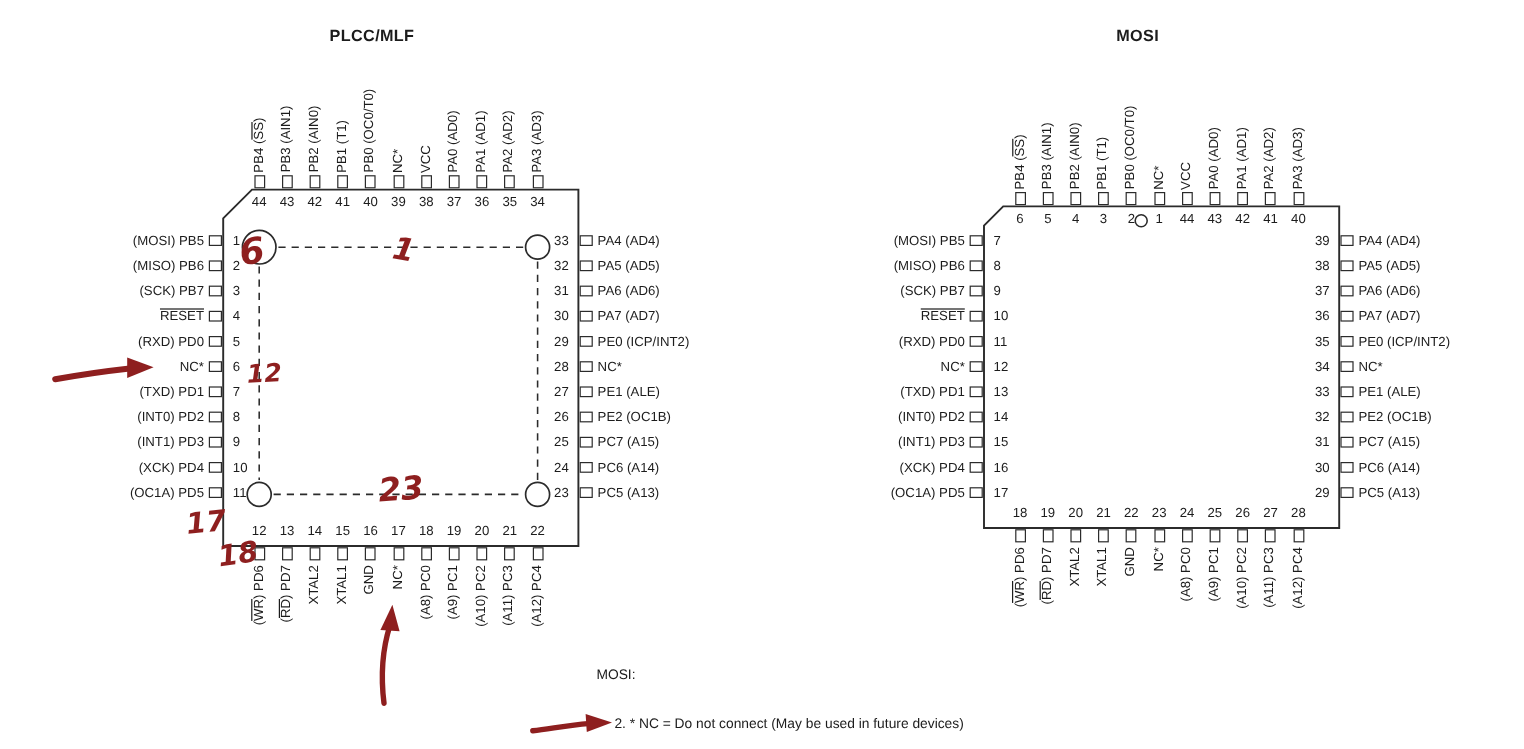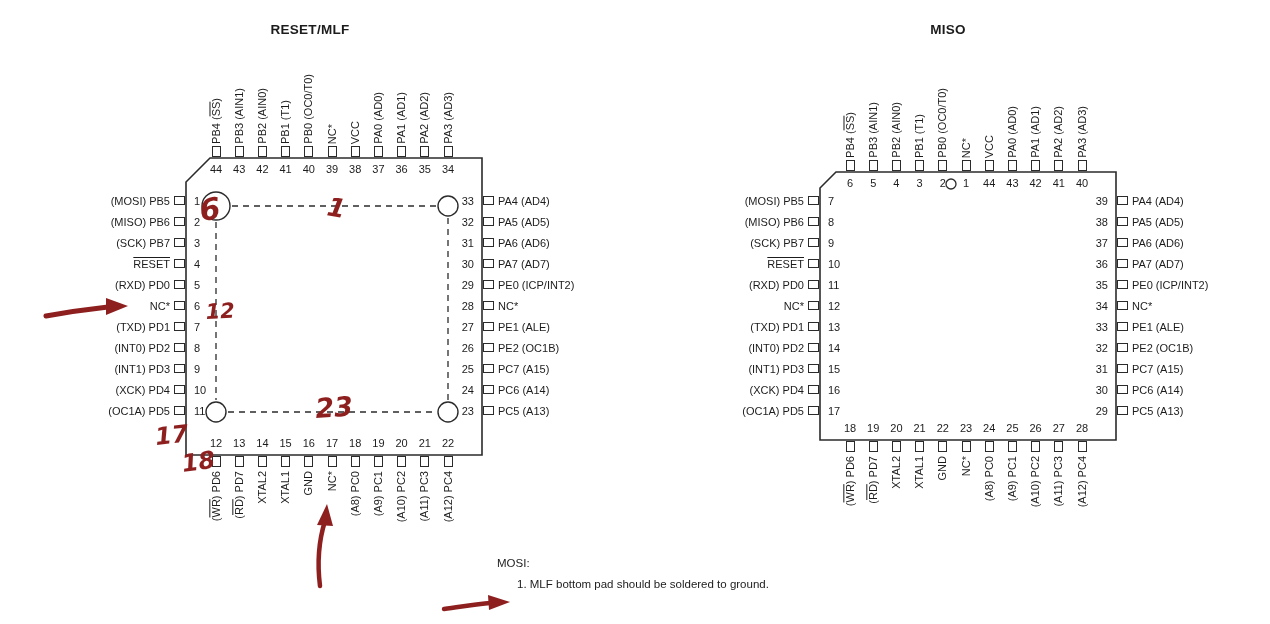--- a/index.html
+++ b/index.html
@@ -38,22 +38,22 @@
       <line x1="232" y1="206" x2="436" y2="206"></line>
       <line x1="216" y1="222" x2="216" y2="400"></line>
       <line x1="228" y1="412" x2="436" y2="412"></line>
       <line x1="448" y1="218" x2="448" y2="400"></line>
     </g>
 
     <path d="M836,172 H1116 V440 H820 V188 Z" fill="#ffffff" stroke="#2b2b2b" stroke-width="1.6"></path>
     <circle cx="951" cy="184" r="5" fill="none" stroke="#2b2b2b" stroke-width="1.3"></circle>
   </svg>
 
-  <div class="pkg-title" style="left:210px;">RESET/MLF</div>
-  <div class="pkg-title" style="left:848px;">MISO</div>
+  <div class="pkg-title" style="left:210px;">PLCC/MLF</div>
+  <div class="pkg-title" style="left:848px;">MOSI</div>
 
   <div id="pins-root">
       <div class="stub" style="left: 211.5px; top: 146px; width: 9px; height: 11px;"></div>
       <div class="pin-text" style="left: 205px; top: 162px; width: 22px; text-align: center;">44</div>
       <div class="vlabel" style="left: 208.5px; bottom: 480px;">PB4 (<span class="ov">SS</span>)</div>
       <div class="stub" style="left: 234.7px; top: 146px; width: 9px; height: 11px;"></div>
       <div class="pin-text" style="left: 228.2px; top: 162px; width: 22px; text-align: center;">43</div>
       <div class="vlabel" style="left: 231.7px; bottom: 480px;">PB3 (AIN1)</div>
       <div class="stub" style="left: 257.9px; top: 146px; width: 9px; height: 11px;"></div>
       <div class="pin-text" style="left: 251.4px; top: 162px; width: 22px; text-align: center;">42</div>
@@ -309,21 +309,21 @@
       <div class="pin-text" style="left: 1132px; top: 361.5px; width: 150px;">PC7 (A15)</div>
       <div class="stub" style="left: 1117px; top: 385px; width: 11px; height: 9px;"></div>
       <div class="pin-text" style="left: 1082px; top: 382.5px; width: 26px; text-align: right;">30</div>
       <div class="pin-text" style="left: 1132px; top: 382.5px; width: 150px;">PC6 (A14)</div>
       <div class="stub" style="left: 1117px; top: 406px; width: 11px; height: 9px;"></div>
       <div class="pin-text" style="left: 1082px; top: 403.5px; width: 26px; text-align: right;">29</div>
       <div class="pin-text" style="left: 1132px; top: 403.5px; width: 150px;">PC5 (A13)</div>
     </div>
 
   <div class="note-text" style="left:497px;top:556px;">MOSI:</div>
-  <div class="note-text" style="left:517px;top:577px;">1. MLF bottom pad should be soldered to ground.</div>
+  <div class="note-text" style="left:512px;top:597px;">2. * NC = Do not connect (May be used in future devices)</div>
 
   <svg id="overlay" width="1270" height="624">
     <path class="ann-stroke" stroke-width="5" d="M46,316 C68,312 90,309 108,307"></path>
     <polygon class="ann-fill" points="106,298 128,306 106,315"></polygon>
     <path class="ann-stroke" stroke-width="4.5" d="M320,586 C317,562 319,540 325,521"></path>
     <polygon class="ann-fill" points="317,525 327,504 333,526"></polygon>
     <path class="ann-stroke" stroke-width="4.5" d="M444,609 C460,607 476,604 490,603"></path>
     <polygon class="ann-fill" points="488,595 510,602 489,610"></polygon>
   <text x="201" y="221" transform="rotate(-8 201 221)" class="mark" style="font-size: 30px;">6</text>
       <text x="326" y="215" transform="rotate(10 326 215)" class="mark" style="font-size: 26px;">1</text>

